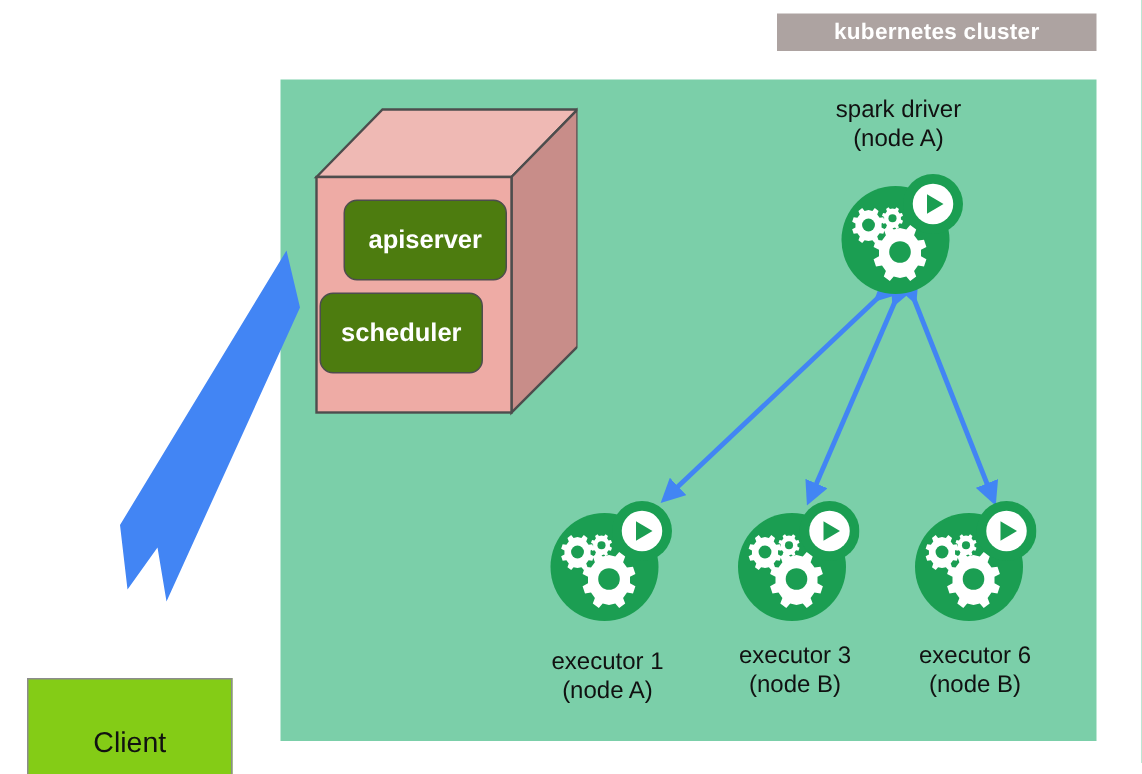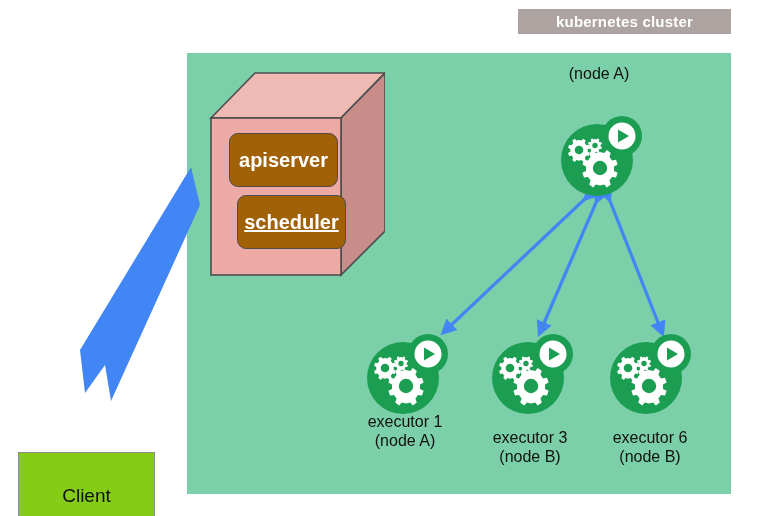--- a/index.html
+++ b/index.html
@@ -22,28 +22,28 @@
     background:#ada3a1;
     display:flex;align-items:center;justify-content:center;
     color:#ffffff;font-size:15px;font-weight:bold;letter-spacing:.2px;
   }
 
   
   .cube{position:absolute;left:205px;top:68px;width:180px;height:212px;}
   .cube svg{position:absolute;left:0;top:0;}
   .cube-btn{
     position:absolute;
-    background:#a16207;
+    background:#4d7c0f;
     border:1.5px solid #4d4d4d;
     border-radius:9px;
     display:flex;align-items:center;justify-content:center;
-    color:#ffffff;font-size:20px;font-weight:bold;
+    color:#ffffff;font-size:17px;font-weight:bold;
   }
   .btn-apiserver{left:24px;top:65px;width:107px;height:52px;}
-  .btn-scheduler{left:32px;top:127px;width:107px;height:52px;text-decoration:underline;}
+  .btn-scheduler{left:8px;top:127px;width:107px;height:52px;}
 
   
   .submit-arrow{position:absolute;left:58px;top:165px;width:160px;height:240px;}
   .submit-text{
     position:absolute;left:86px;top:262px;
     color:#ffffff;font-size:14px;font-weight:bold;
     transform:rotate(-66deg);transform-origin:left top;
     white-space:nowrap;
   }
 
@@ -61,21 +61,21 @@
   .node-driver{left:556px;top:114px;}
   .node-ex1{left:362px;top:332px;}
   .node-ex2{left:487px;top:332px;}
   .node-ex3{left:605px;top:332px;}
 
   .node-caption{
     position:absolute;text-align:center;
     color:#111111;font-size:16px;line-height:19px;white-space:nowrap;
   }
   .cap-driver{left:519px;top:64px;width:160px;}
-  .cap-ex1{left:345px;top:412px;width:120px;}
+  .cap-ex1{left:345px;top:432px;width:120px;}
   .cap-ex2{left:470px;top:428px;width:120px;}
   .cap-ex3{left:590px;top:428px;width:120px;}
 
   
   .links{position:absolute;left:0;top:0;width:761px;height:516px;pointer-events:none;}
 </style>
 </head>
 <body>
 
 <div class="stage">
@@ -114,20 +114,21 @@
       </marker>
     </defs>
     <g stroke="#4285f4" stroke-width="3.2" fill="none" marker-start="url(#ah)" marker-end="url(#ah)">
       <line x1="588" y1="196" x2="446" y2="330"></line>
       <line x1="598" y1="198" x2="541" y2="330"></line>
       <line x1="608" y1="196" x2="661" y2="330"></line>
     </g>
   </svg>
 
   <div class="node-caption cap-driver">
+    <div>spark driver</div>
     <div>(node A)</div>
   </div>
   <div class="node node-driver">
     <svg width="86" height="86" viewBox="0 0 86 86">
       <circle cx="41" cy="46" r="36" fill="#1b9e52"></circle>
       <circle cx="66" cy="22" r="20" fill="#1b9e52"></circle>
       <g fill="#ffffff">
 
         <path d="M44,38 l4.2,1.0 l2.6,-3.0 l4.0,3.0 l-1.4,3.8 l2.6,3.6 l4.0,-0.6 l1.6,4.8 l-3.6,1.9 l0,4.4 l3.6,1.9 l-1.6,4.8 l-4.0,-0.6 l-2.6,3.6 l1.4,3.8 l-4.0,3.0 l-2.6,-3.0 l-4.2,1.0 l-4.2,-1.0 l-2.6,3.0 l-4.0,-3.0 l1.4,-3.8 l-2.6,-3.6 l-4.0,0.6 l-1.6,-4.8 l3.6,-1.9 l0,-4.4 l-3.6,-1.9 l1.6,-4.8 l4.0,0.6 l2.6,-3.6 l-1.4,-3.8 l4.0,-3.0 l2.6,3.0 z"></path>
         <circle cx="44" cy="54" r="7.2" fill="#1b9e52"></circle>

